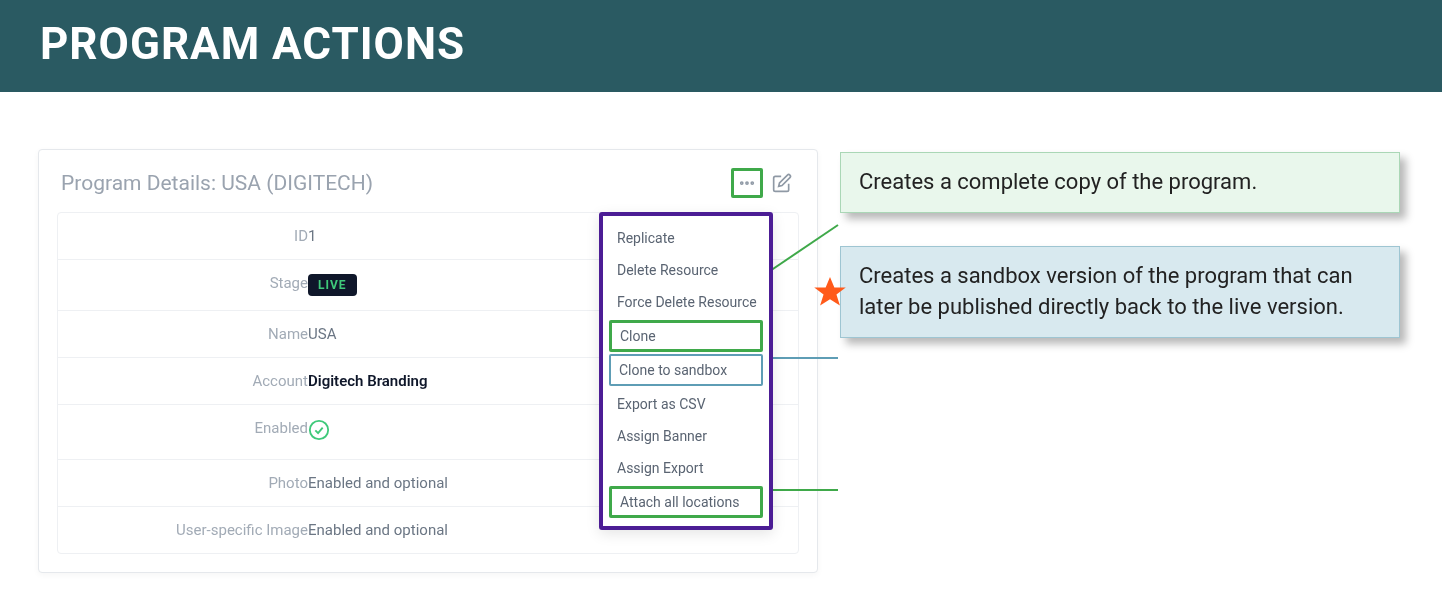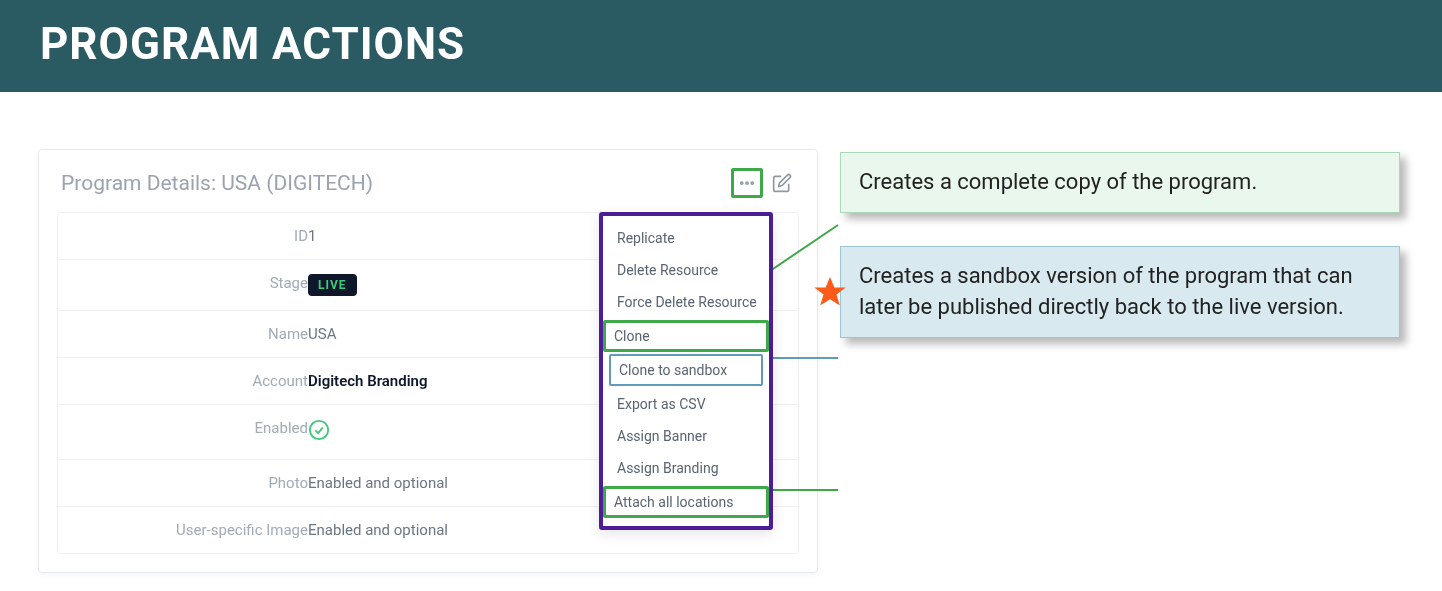--- a/index.html
+++ b/index.html
@@ -104,21 +104,21 @@
     box-shadow: 0 4px 14px rgba(0,0,0,0.10);
     padding: 6px 0;
     z-index: 5;
   }
   .dd-item {
     padding: 8px 14px;
     font-size: 14px;
     color: #5a6472;
     white-space: nowrap;
   }
-  .hl-green { border: 3px solid #3fa94a; border-radius: 2px; margin: 2px 0; padding: 5px 8px;}
+  .hl-green { border: 3px solid #3fa94a; border-radius: 2px; margin: 2px 6px; padding: 5px 8px;}
   .hl-blue  { border: 2px solid #5e9db5; border-radius: 2px; margin: 2px 6px; padding: 6px 8px;}
   
   .callout {
     position: absolute;
     width: 560px;
     padding: 14px 18px;
     font-size: 22px;
     color: #222;
     line-height: 1.4;
     border: 1px solid;
@@ -213,21 +213,21 @@
     </div>
 
     <div class="dropdown">
       <div class="dd-item">Replicate</div>
       <div class="dd-item">Delete Resource</div>
       <div class="dd-item">Force Delete Resource</div>
       <div class="dd-item hl-green">Clone</div>
       <div class="dd-item hl-blue">Clone to sandbox</div>
       <div class="dd-item">Export as CSV</div>
       <div class="dd-item">Assign Banner</div>
-      <div class="dd-item">Assign Branding</div>
+      <div class="dd-item">Assign Export</div>
       <div class="dd-item hl-green">Attach all locations</div>
     </div>
   </div>
 
   <div class="callout green c1">Creates a complete copy of the program.</div>
   <div class="callout blue c2">Creates a sandbox version of the program that can later be published directly back to the live version.</div>
 
   <div class="star">
     <svg width="36" height="36" viewBox="0 0 24 24" fill="currentColor">
         <polygon points="12,2 14.9,9 22.5,9 16.3,13.6 18.6,21 12,16.8 5.4,21 7.7,13.6 1.5,9 9.1,9"></polygon>

